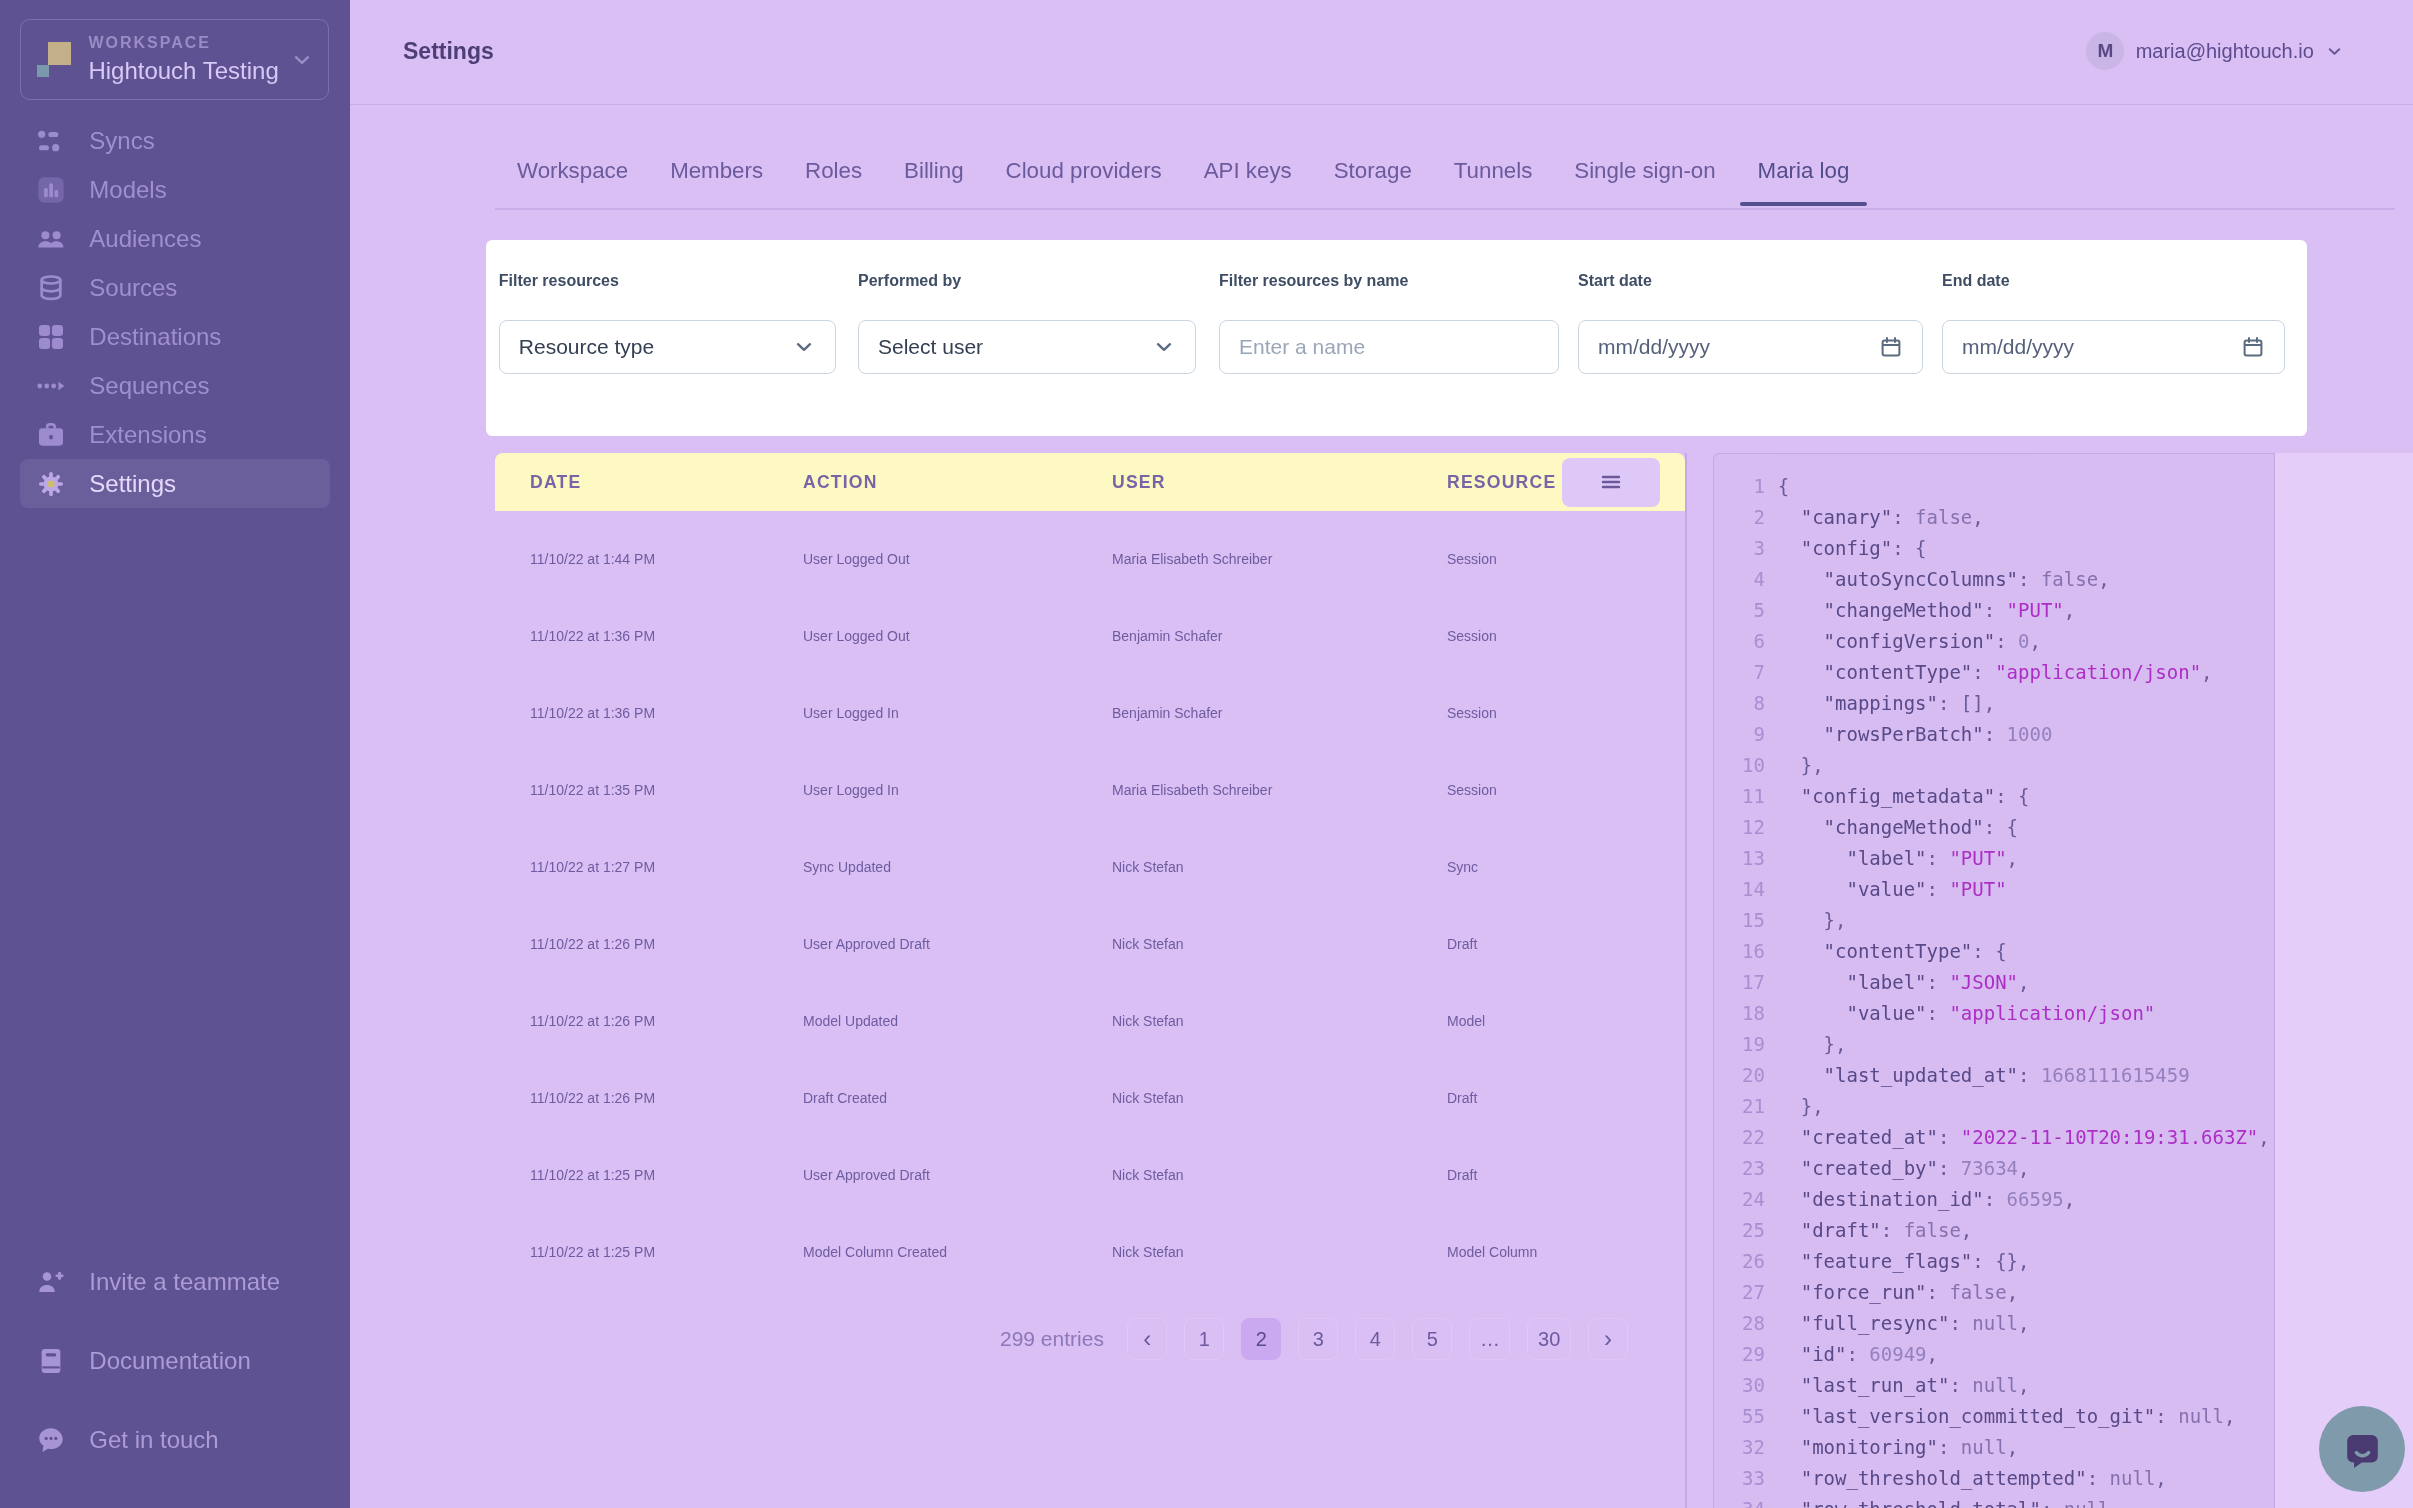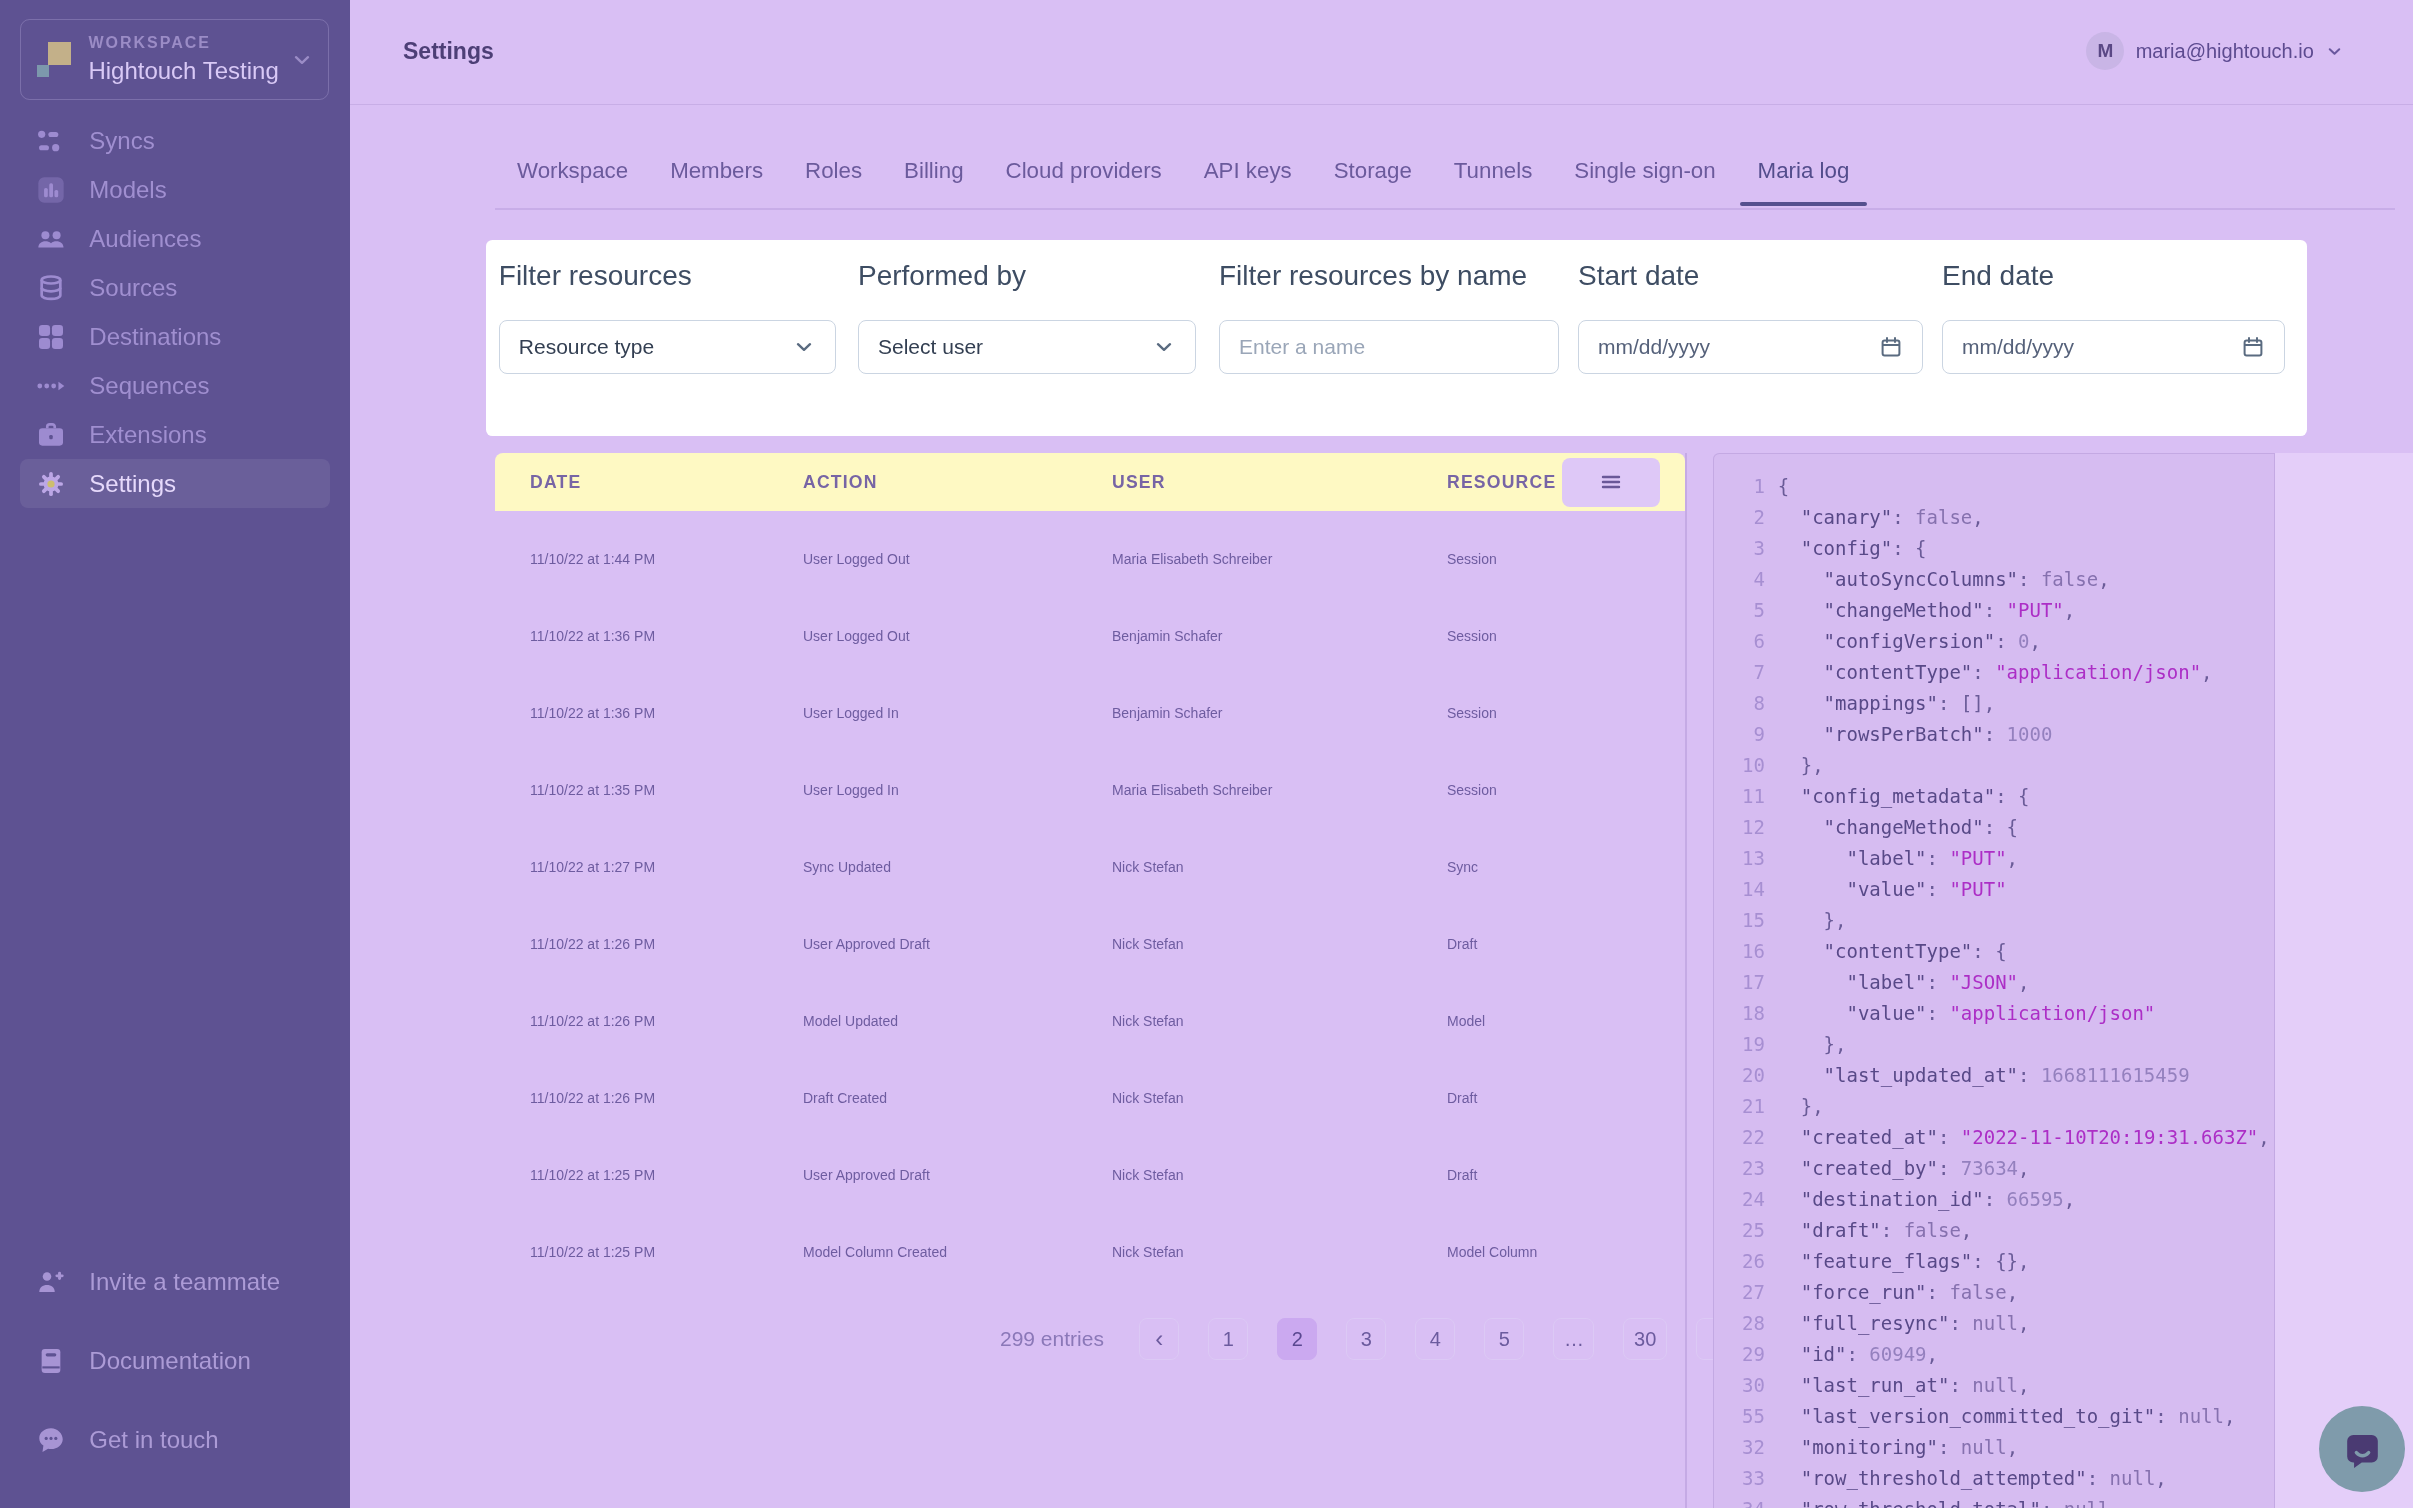--- a/index.html
+++ b/index.html
@@ -52,21 +52,21 @@
   .tabs-divider { position:absolute; left:145px; top:208px; width:1900px; height:1.6px; background:rgba(120,95,175,.18); }
 
   
   .filter-panel { position:absolute; left:136px; top:240px; width:1821px; height:196px; background:#fff; border-radius:6.4px; }
   .fgroup { position:absolute; top:0; height:100%; }
   .fgroup:nth-child(1){ left:12.8px;  width:337px; }
   .fgroup:nth-child(2){ left:372px; width:338px; }
   .fgroup:nth-child(3){ left:733px; width:340px; }
   .fgroup:nth-child(4){ left:1092px;width:345px; }
   .fgroup:nth-child(5){ left:1456px;width:343px; }
-  .flabel { position:absolute; top:20px; font-size:28px; font-weight:400; color:#3E4D63; }
+  .flabel { position:absolute; top:32px; font-size:16px; font-weight:700; color:#3E4D63; }
   .fcontrol { position:absolute; top:80px; left:0; right:0; height:54px; border:1.6px solid #CBD5E2; border-radius:8px;
     display:flex; align-items:center; padding:0 19px; font-size:21px; color:#333F52; cursor:pointer; background:#fff; }
   .fcontrol .spacer { flex:1; }
   .fcontrol .cicon { width:24px; height:24px; color:#5A6B80; flex:0 0 auto; }
   .fcontrol.placeholder { color:#9AA6B8; }
   .fcontrol.datef { color:#55617A; }
 
   
   .thead { position:absolute; left:145px; top:453px; width:1190px; height:58px; background:#fef9c3;
     border-radius:8px 8px 0 0; }
@@ -74,21 +74,21 @@
   .th { font-size:17.6px; letter-spacing:1.2px; font-weight:600; color:#7765A5; }
   .cols-btn { position:absolute; right:25.5px; top:4.8px; width:98px; height:49px; background:#DEC8F7; border-radius:8px;
     display:flex; align-items:center; justify-content:center; color:#6A5898; cursor:pointer; }
   .cols-btn svg { width:24px; height:24px; }
   .table-border-r { position:absolute; left:1335px; top:453px; bottom:0; width:1.6px; background:rgba(104,78,158,.18); }
 
   .tbody { position:absolute; left:145px; top:520px; width:1190px; }
   .trow { height:77px; cursor:pointer; }
   .td { font-size:14px; color:#6E5CA0; }
 
-  .pagination { position:absolute; left:650px; top:1318px; height:42px; display:flex; align-items:center; gap:29px; }
+  .pagination { position:absolute; left:650px; top:1318px; height:42px; display:flex; align-items:center; gap:17px; }
   .entries { font-size:21px; color:#8B78B8; margin-right:6.4px; }
   .pbtn { min-width:40px; height:42px; padding:0 9.6px; border:1.6px solid #DCC9F5; border-radius:8px; background:transparent;
     font-size:20px; color:#6C5B9E; display:flex; align-items:center; justify-content:center; cursor:pointer;
     font-family:"Liberation Sans", sans-serif; }
   .pbtn.active { background:#CBA9F0; border-color:#CBA9F0; color:#5A4890; }
   .pbtn.chev { font-size:24px; padding:0 6.4px; }
 
   
   .code-panel { position:absolute; left:1363px; top:453px; width:562px; bottom:0; background:#D6BCF1;
     border:1.6px solid rgba(104,78,158,.16); border-bottom:none; border-radius:6.4px 0 0 0; overflow:hidden; padding-top:17px; }

